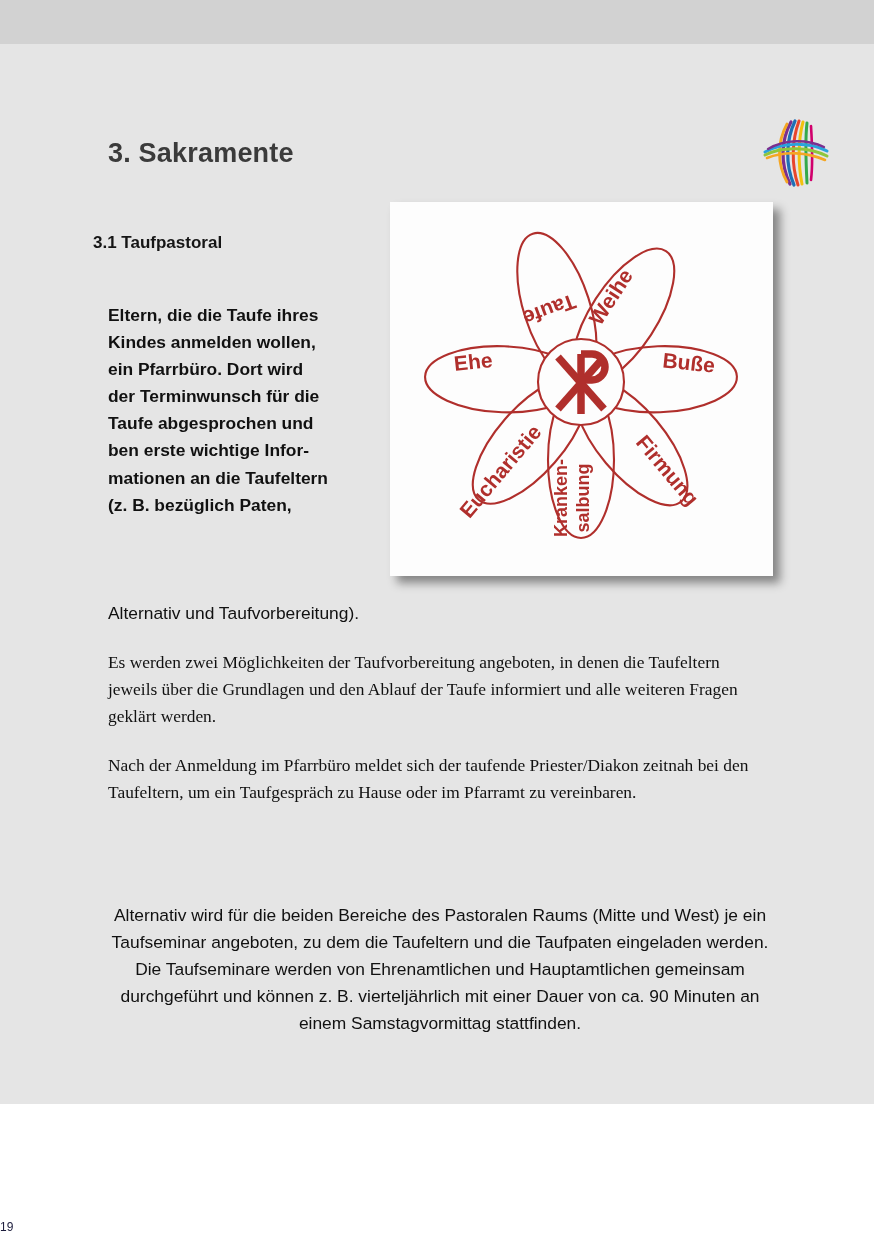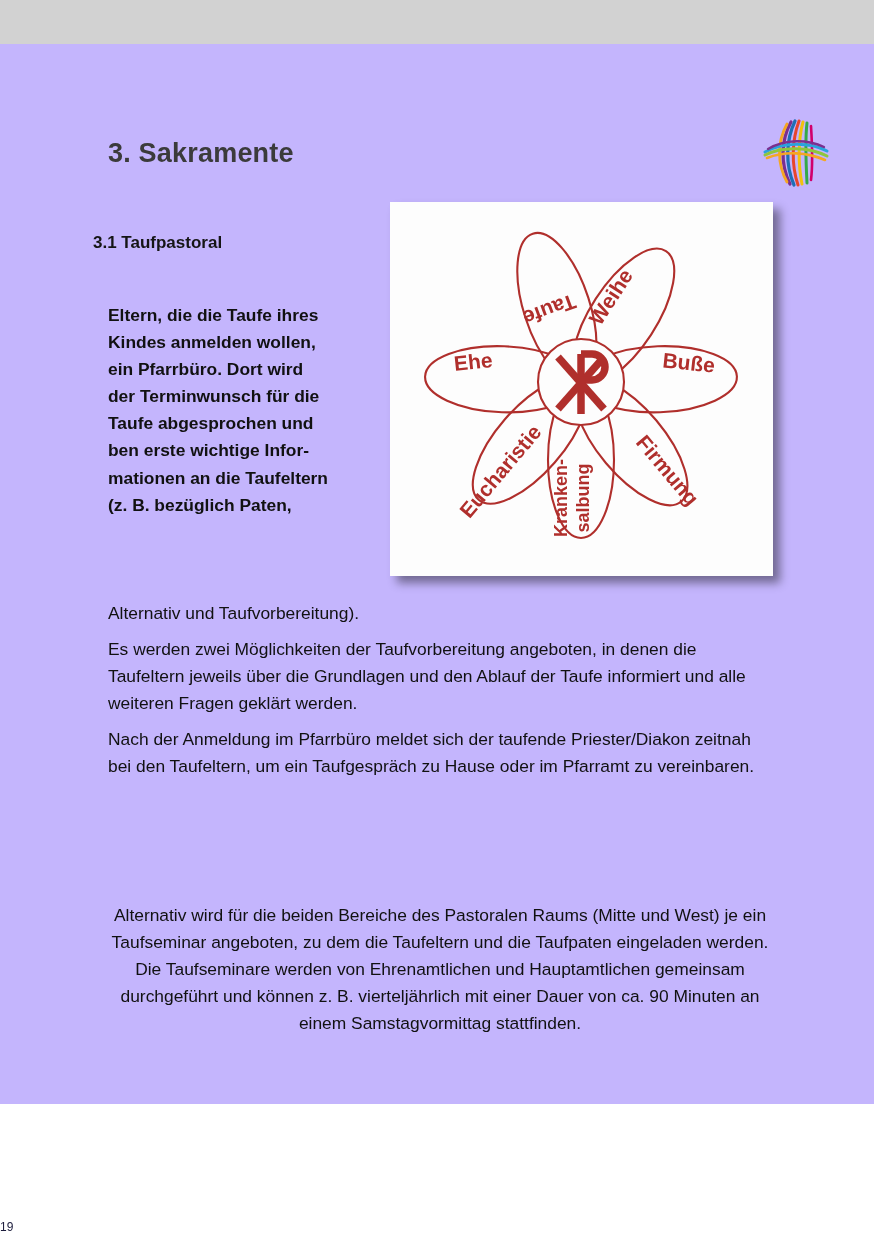--- a/index.html
+++ b/index.html
@@ -24,21 +24,21 @@
     height: 44px;
     background: #d2d2d2;
   }
 
   
   .page {
     position: absolute;
     left: 0; top: 44px;
     width: 874px;
     height: 1060px;
-    background: #c4b5fd;
+    background: #e5e5e5;
   }
 
   
   .logo {
     position: absolute;
     left: 761px; top: 74px;
     width: 70px; height: 70px;
   }
 
   
@@ -74,21 +74,21 @@
   
   .text-col {
     position: absolute;
     left: 108px;
     width: 658px;
     font-size: 17.4px;
     line-height: 27.1px;
     color: #111111;
   }
   .para { margin: 0; }
-  .para + .para { margin-top: 9px; }
+  .para + .para { margin-top: 22px; font-family: Liberation Serif, serif; }
 
   
   .narrow {
     position: absolute;
     left: 108px; top: 258px;
     width: 278px;
     font-size: 17.4px;
     line-height: 27.1px;
     color: #111111;
   }

